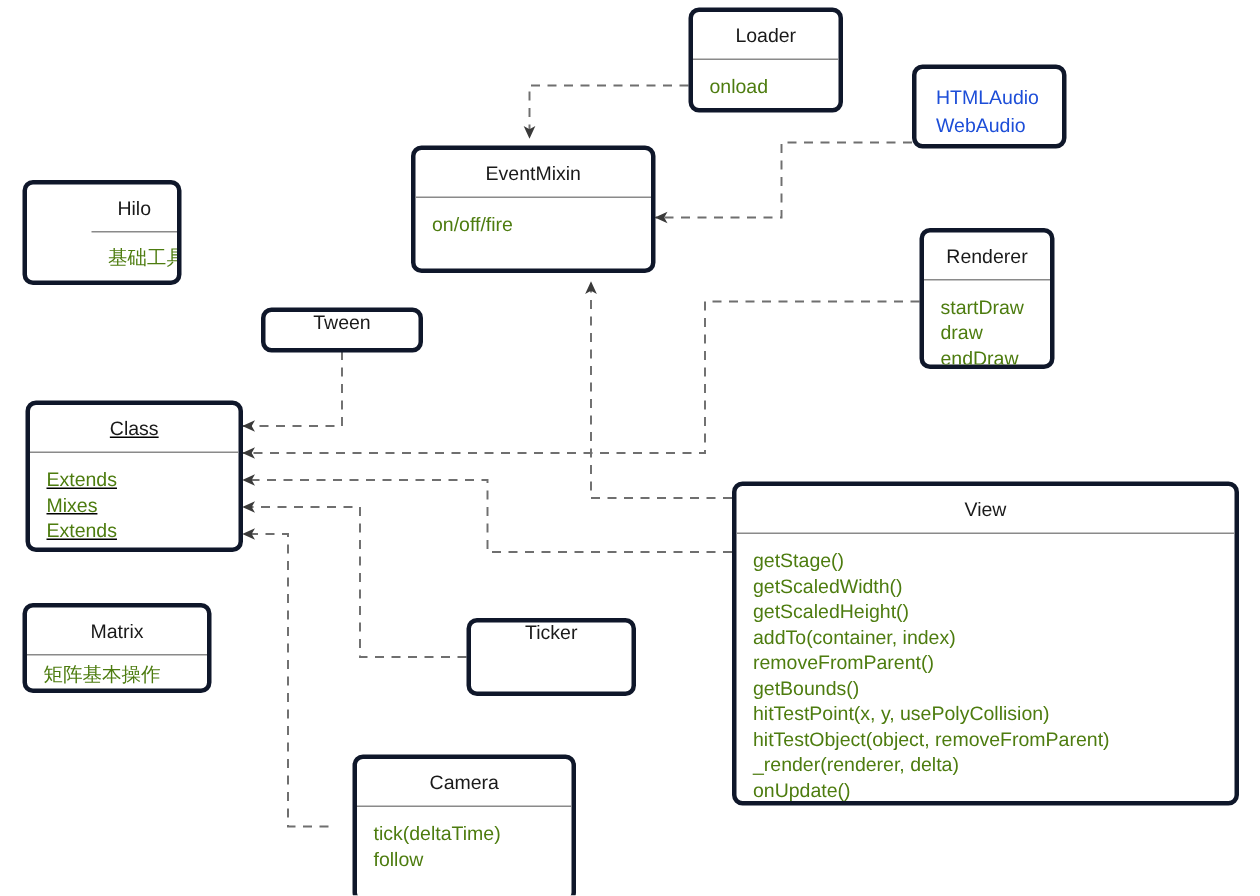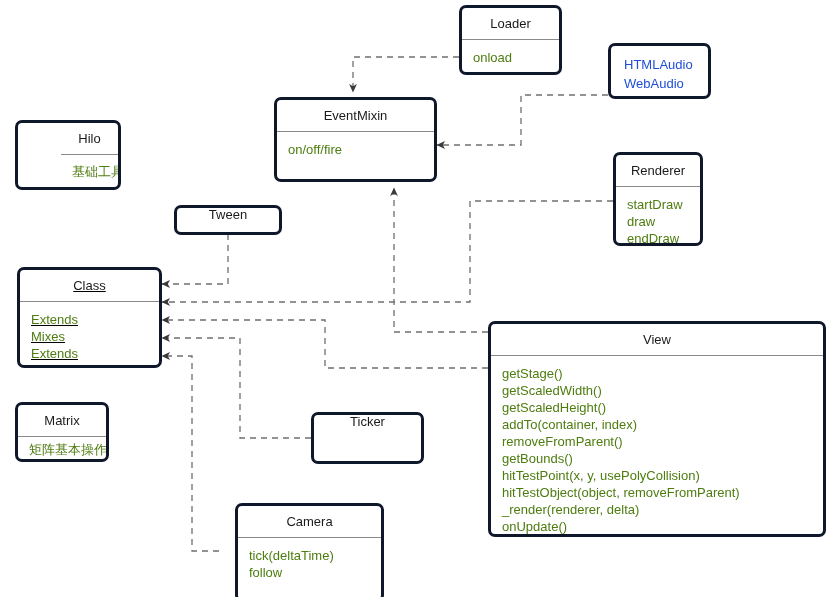--- a/index.html
+++ b/index.html
@@ -173,21 +173,21 @@
   <div class="uml-box" style="left:17px; top:267px; width:145px; height:101px;text-decoration:underline;">
     <div class="uml-title">Class</div>
     <div class="uml-divider"></div>
     <div class="uml-body">
       <div class="member">Extends</div>
       <div class="member">Mixes</div>
       <div class="member">Extends</div>
     </div>
   </div>
 
-  <div class="uml-box" style="left:15px; top:402px; width:94px; height:60px;">
+  <div class="uml-box" style="left:15px; top:402px; width:126px; height:60px;">
     <div class="uml-title">Matrix</div>
     <div class="uml-divider"></div>
     <div class="uml-body" style="padding-top:5px;padding-bottom:0;">
       <div class="member cjk">矩阵基本操作</div>
     </div>
   </div>
 
   <div class="uml-box uml-simple" style="left:311px; top:412px; width:113px; height:52px;">
     <div class="uml-title">Ticker</div>
   </div>

